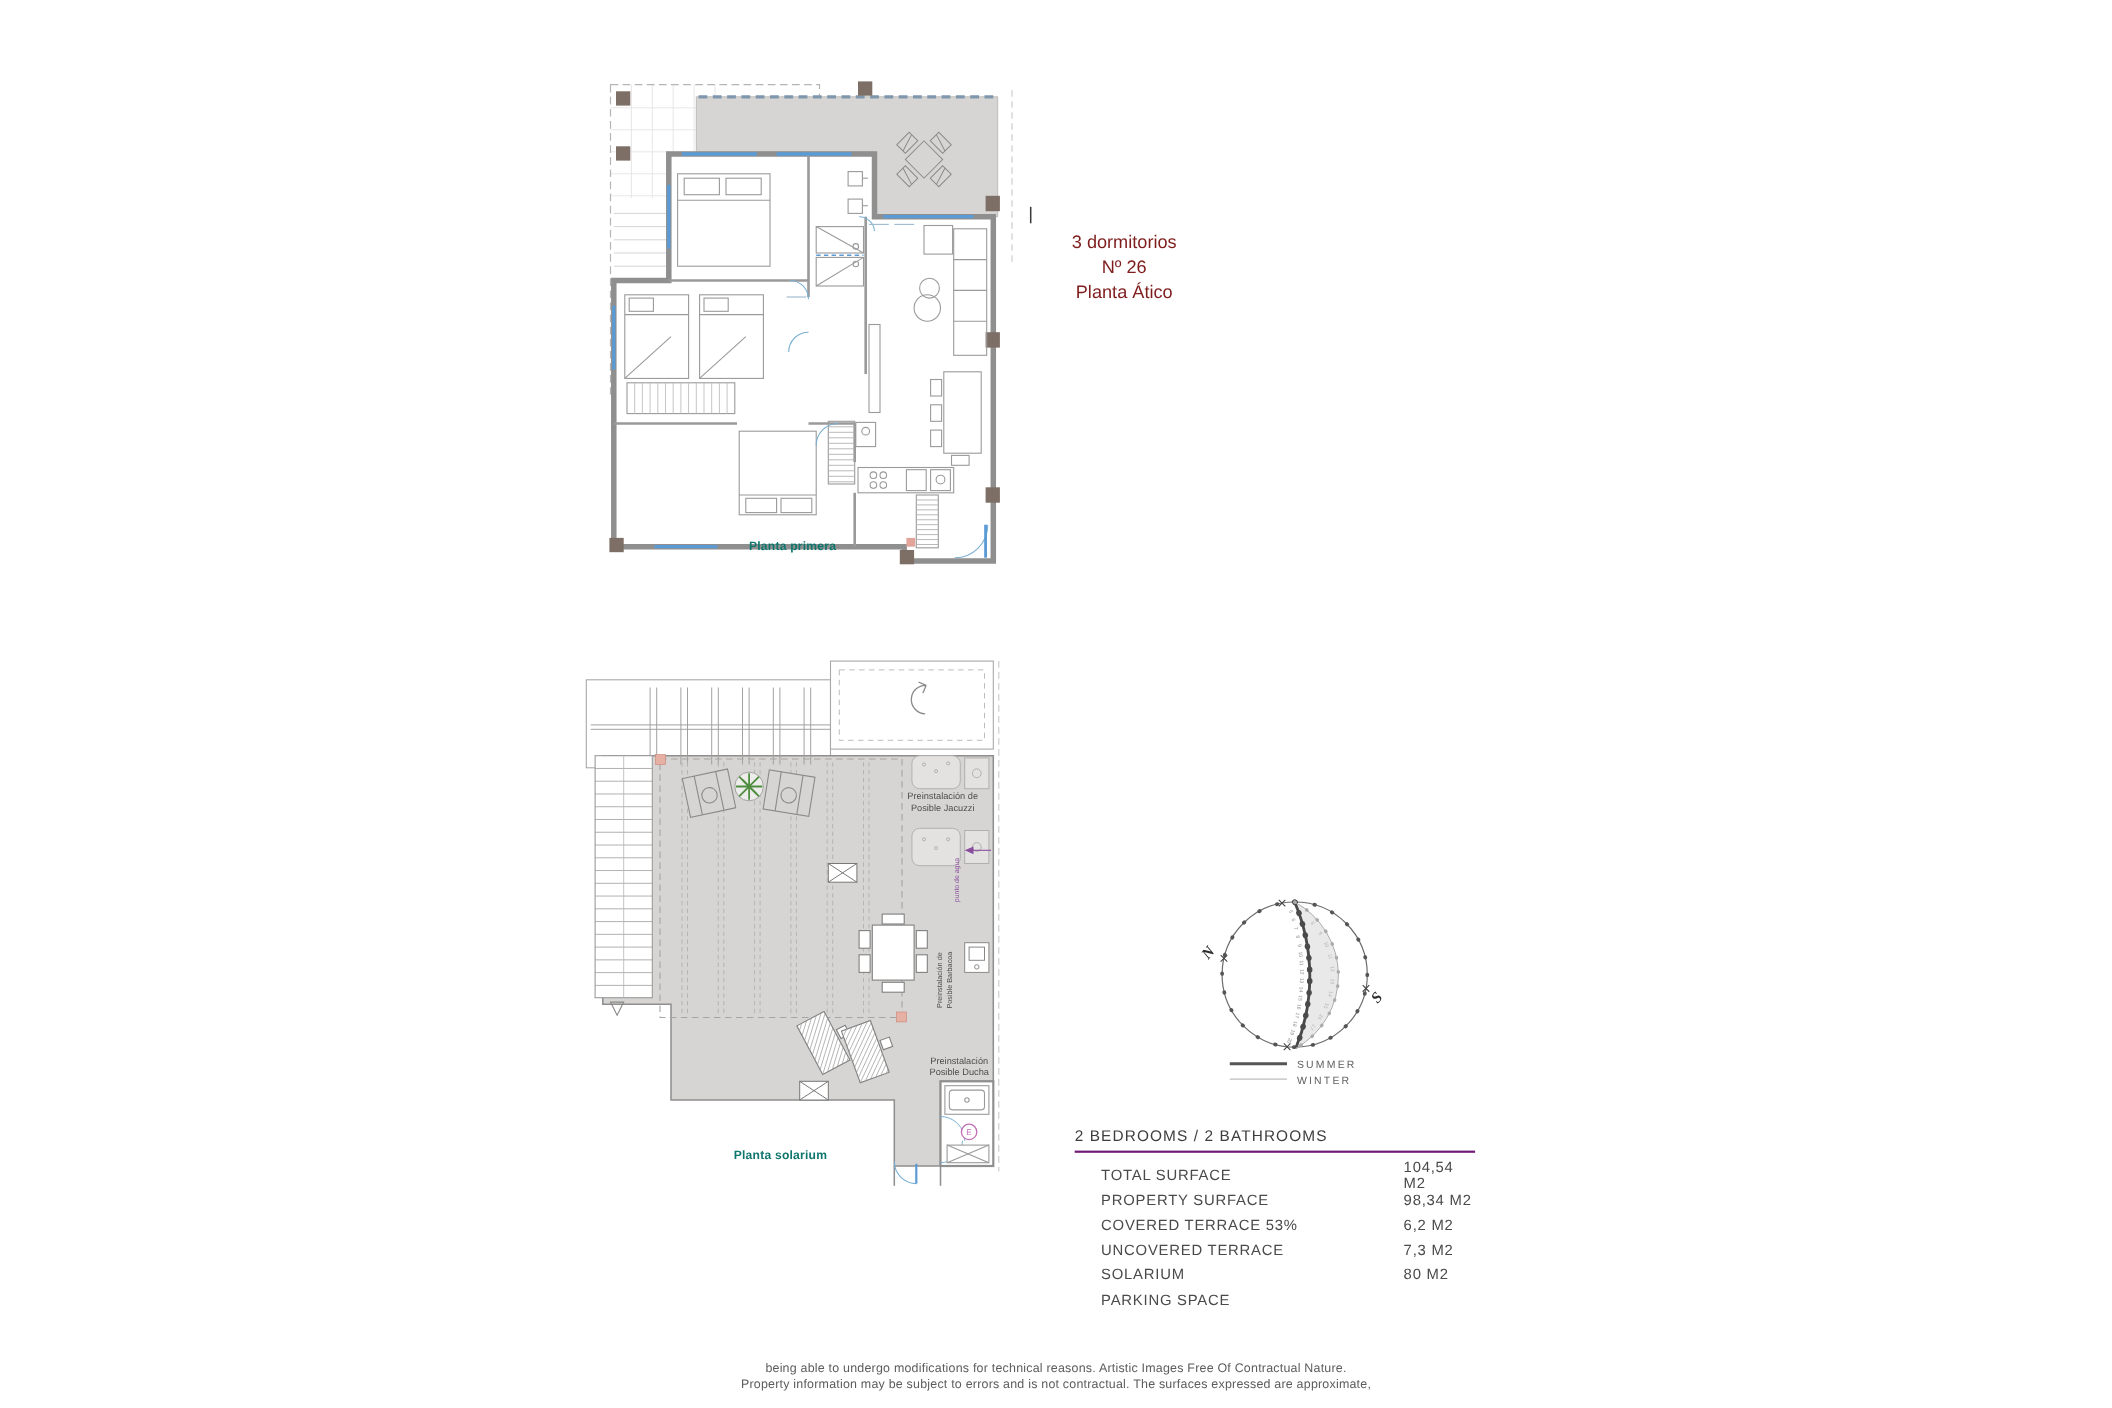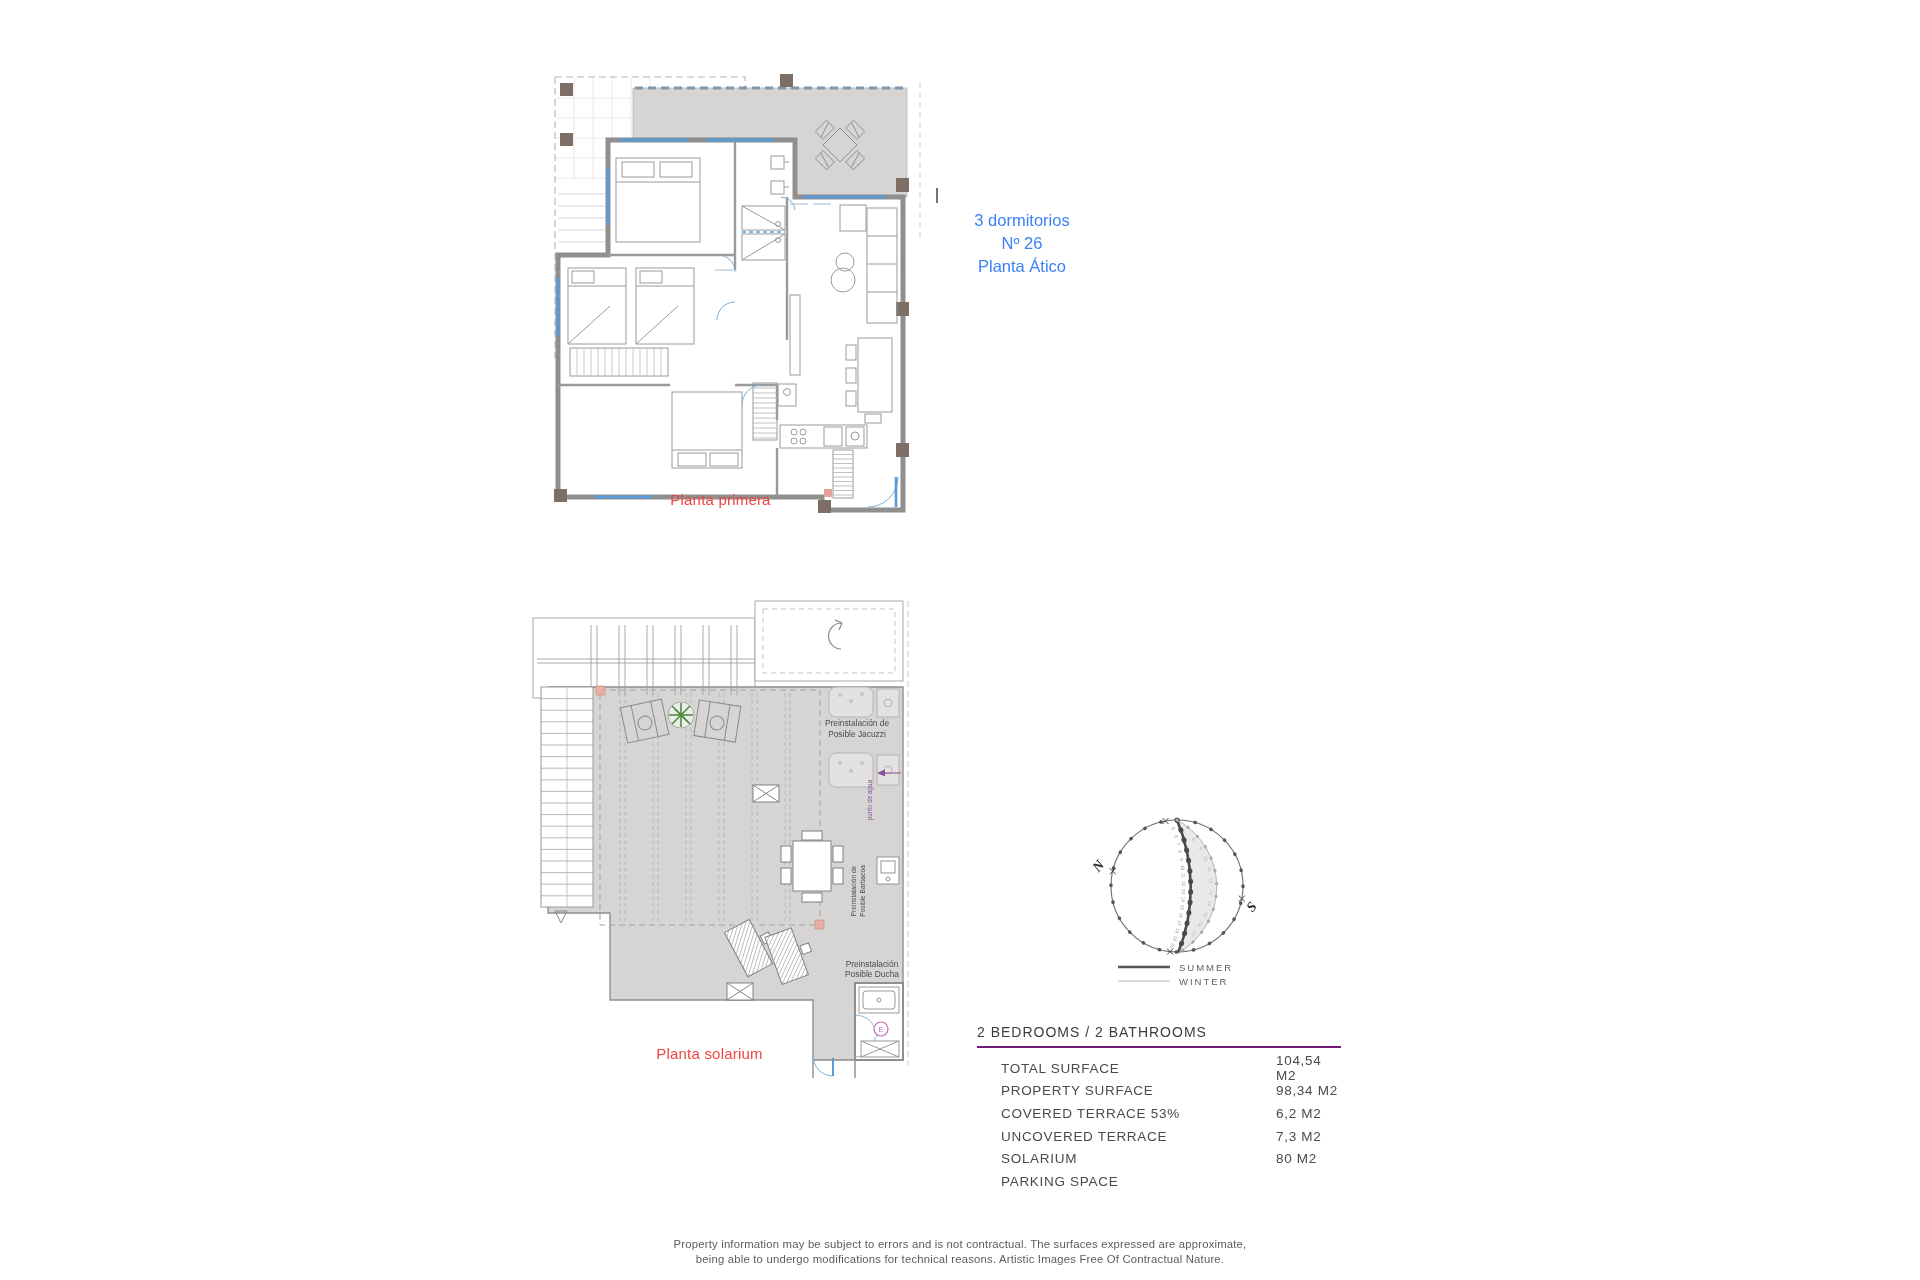--- a/index.html
+++ b/index.html
@@ -3,24 +3,24 @@
 <meta charset="utf-8">
 <style>
   html,body{margin:0;padding:0;background:#fff;}
   .canvas{position:relative;width:1920px;height:1280px;background:#ffffff;overflow:hidden;
           font-family:"Liberation Sans",sans-serif;}
   .abs{position:absolute;}
   svg{display:block;}
   svg text{font-family:"Liberation Sans",sans-serif;}
 
   
-  .plan-title{font-size:15px;color:#ef4444;text-align:center;letter-spacing:.2px;}
-
-  
-  .unit-info{width:180px;text-align:center;color:#3b82f6;font-size:16.5px;line-height:23px;}
+  .plan-title{font-size:11px;color:#0f766e;text-align:center;letter-spacing:.2px;font-weight:bold;}
+
+  
+  .unit-info{width:180px;text-align:center;color:#7f1d1d;font-size:16.5px;line-height:23px;}
 
   
   .ns-label{font-family:"Liberation Serif",serif;font-style:italic;font-weight:bold;font-size:14px;fill:#2d2d2d;}
   .hour-label{font-size:4.6px;fill:#8f8f8f;text-anchor:middle;}
   .hour-label.winter{fill:#b5b5b5;}
   .legend-text{font-size:9.5px;fill:#5f5f5f;letter-spacing:2px;}
 
   
   .surface-table{width:364px;color:#3d3d3d;}
   .surface-table .hdr{font-size:14px;letter-spacing:1px;padding-bottom:6px;border-bottom:2px solid #701a75;}
@@ -427,17 +427,17 @@
         <span class="val">80 M2</span>
       </div>
       <div class="surface-row">
         <span class="lbl">PARKING SPACE</span>
         <span class="val"></span>
       </div>
     </div>
   </div>
 
   <div class="abs disclaimer" style="left:530px;top:1237px;">
+    <div>being able to undergo modifications for technical reasons. Artistic Images Free Of Contractual Nature.</div>
     <div>Property information may be subject to errors and is not contractual. The surfaces expressed are approximate,</div>
-    <div>being able to undergo modifications for technical reasons. Artistic Images Free Of Contractual Nature.</div>
   </div>
 
 </div>
 
 </body></html>

